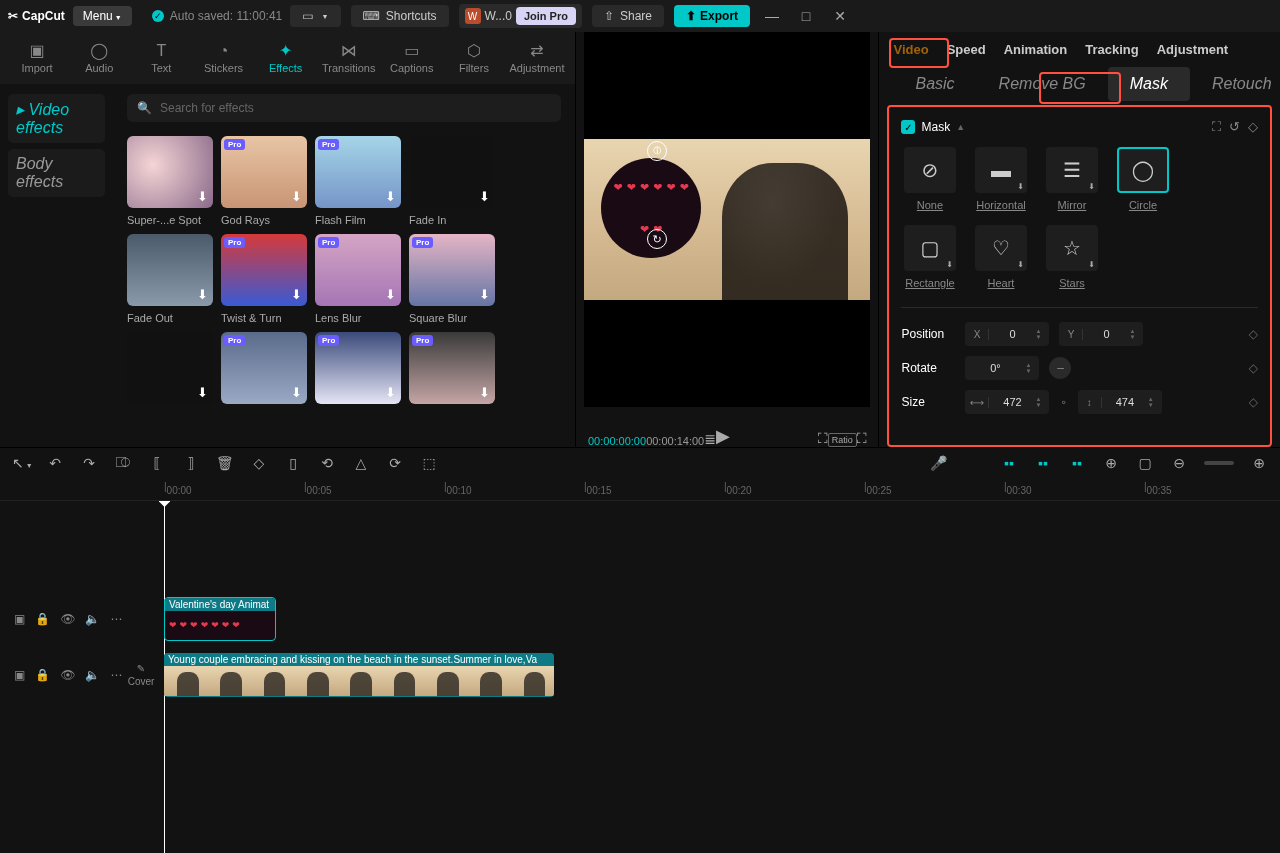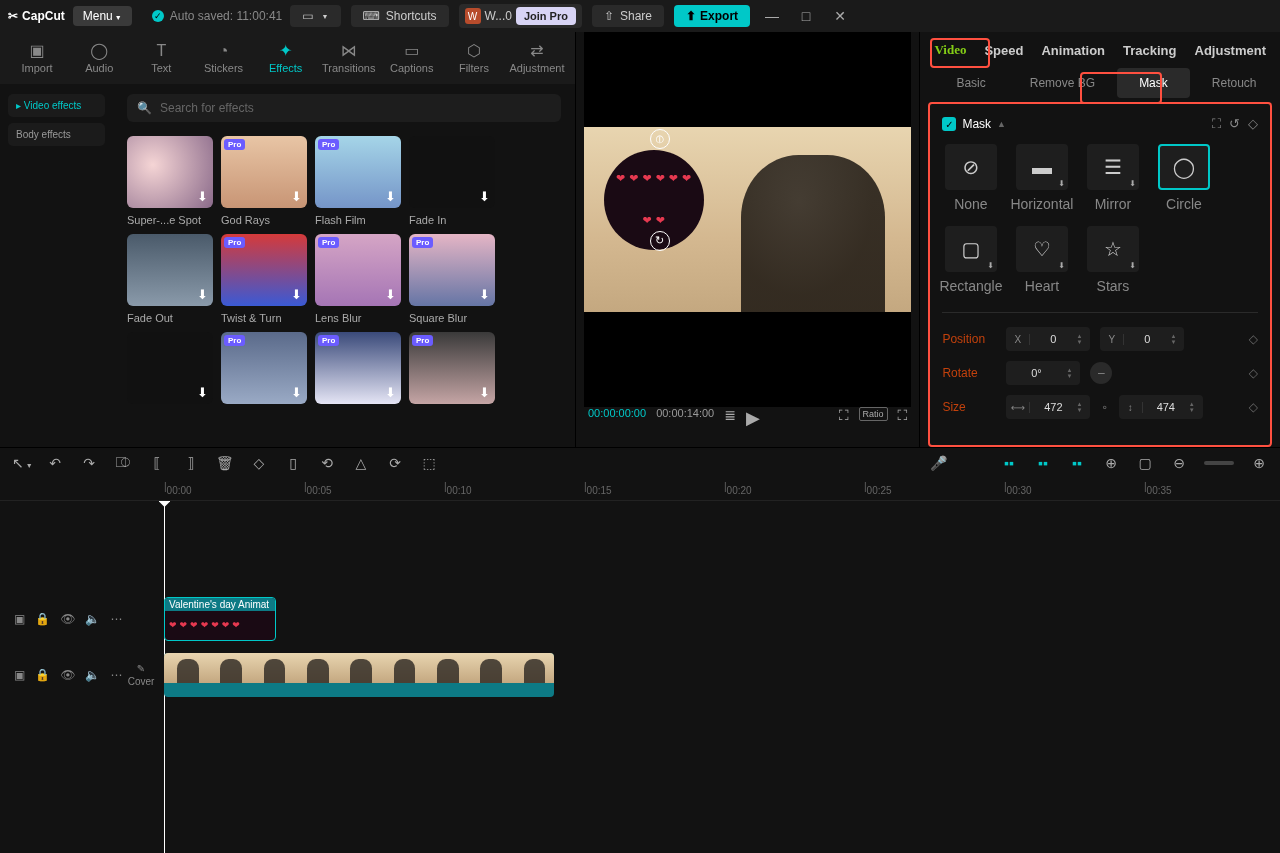--- a/index.html
+++ b/index.html
@@ -17,64 +17,64 @@
 .export-btn { background: #00c8c8; color: #000; padding: 4px 12px; border-radius: 4px; font-weight: 600; display: flex; align-items: center; gap: 4px; }
 .window-btn { width: 24px; text-align: center; color: #aaa; cursor: pointer; font-size: 14px; }
 .main { flex: 1; display: flex; min-height: 0; }
 .left-panel { width: 576px; background: #121212; display: flex; flex-direction: column; border-right: 1px solid #000; }
 .toptabs { display: flex; padding: 6px 12px; gap: 12px; background: #1a1a1a; }
 .toptab { color: #888; display: flex; flex-direction: column; align-items: center; gap: 2px; width: 52px; padding: 4px 0; font-size: 11px; cursor: pointer; }
 .toptab.active { color: #00c8c8; }
 .toptab .ic { font-size: 16px; height: 18px; line-height: 18px; }
 .left-sub { display: flex; flex: 1; min-height: 0; }
 .left-sidebar { width: 113px; background: #121212; padding: 10px 8px; }
-.side-btn { background: #1b1b1b; color: #00c8c8; border-radius: 5px; padding: 6px 8px; font-size: 10px; margin-bottom: 6px; cursor: pointer; }
+.side-btn { background: #1b1b1b; color: #00c8c8; border-radius: 5px; padding: 6px 8px; font-size: 16px; margin-bottom: 6px; cursor: pointer; font-style: italic; }
 .side-btn.inactive { color: #999; background: #1b1b1b; }
 .effects-area { flex: 1; padding: 10px 14px; overflow-y: auto; }
 .search { background: #1d1d1d; border-radius: 6px; display: flex; align-items: center; padding: 7px 10px; color: #666; gap: 8px; margin-bottom: 14px; }
 .section-h { color: #ddd; font-size: 13px; margin-bottom: 10px; }
 .grid { display: grid; grid-template-columns: repeat(4, 86px); gap: 8px 8px; }
 .card { width: 86px; }
 .thumb { width: 86px; height: 72px; border-radius: 6px; position: relative; overflow: hidden; }
 .pro-badge { position: absolute; top: 3px; left: 3px; background: #6b5cff; color: #fff; font-size: 8px; padding: 1px 4px; border-radius: 3px; font-weight: 700; }
 .dl-ic { position: absolute; bottom: 4px; right: 5px; color: #fff; font-size: 13px; }
 .card-label { color: #aaa; font-size: 11px; margin-top: 6px; white-space: nowrap; overflow: hidden; text-overflow: ellipsis; }
 .center-panel { width: 360px; background: #121212; display: flex; flex-direction: column; }
 .player-h { height: 36px; display: flex; align-items: center; justify-content: space-between; padding: 0 12px; color: #aaa; }
 .player-view { flex: 1; background: #000; margin: 0 8px; position: relative; display: flex; align-items: center; justify-content: center; }
 .preview { position: relative; width: 100%; aspect-ratio: 16/9; background: linear-gradient(to bottom, #e8d5b0 0%, #d4b890 60%, #c4a880 100%); }
 .couple { position: absolute; bottom: 0; left: 48%; width: 44%; height: 85%; background: radial-gradient(ellipse at 40% 30%, #2a2520 0%, #1a1510 60%); border-radius: 40% 40% 0 0; opacity: 0.85; }
 .mask-overlay { position: absolute; top: 12%; left: 6%; width: 100px; height: 100px; border-radius: 50%; background: #1a0a14; display: flex; flex-wrap: wrap; align-items: center; justify-content: center; gap: 4px; padding: 10px; }
 .mask-overlay .heart { color: #e63950; font-size: 11px; }
 .rot-handle { position: absolute; left: calc(6% + 46px); width: 20px; height: 20px; border: 1px solid #fff; border-radius: 50%; display: flex; align-items: center; justify-content: center; color: #fff; font-size: 11px; }
-.player-controls { height: 40px; display: flex; align-items: flex-start; padding: 0 12px; gap: 10px; }
+.player-controls { height: 40px; display: flex; align-items: flex-end; padding: 0 12px; }
 .timecode { color: #00c8c8; font-size: 11px; }
 .timecode.dur { color: #999; }
 .pc-spacer { flex: 1; }
 .pc-ic { color: #aaa; cursor: pointer; font-size: 14px; }
 .ratio-box { border: 1px solid #666; color: #aaa; font-size: 9px; padding: 1px 3px; border-radius: 2px; }
 .right-panel { flex: 1; background: #121212; border-left: 1px solid #000; display: flex; flex-direction: column; position: relative; }
 .rp-tabs { display: flex; gap: 18px; padding: 10px 14px; align-items: center; }
 .rp-tab { color: #ccc; font-size: 13px; font-weight: 600; cursor: pointer; }
-.rp-tab.video { color: #84cc16; font-family: Liberation Serif, serif; }
+.rp-tab.video { color: #a16207; }
 .red-box1 { position: absolute; border: 2px solid #ff5040; border-radius: 4px; pointer-events: none; }
 .rp-sub { display: flex; gap: 0; padding: 0 14px; }
-.rp-sub-tab { flex: 0 0 auto; color: #888; padding: 8px 22px; font-size: 12px; cursor: pointer; }
+.rp-sub-tab { flex: 0 0 auto; color: #888; padding: 8px 22px; font-size: 16px; cursor: pointer; font-style: italic; }
 .rp-sub-tab.active { background: #2a2a2a; color: #fff; border-radius: 4px; }
 .rp-body { padding: 12px; border: 2px solid #ff5040; margin: 4px 8px 0 8px; border-radius: 4px; flex: 1; }
 .mask-header { display: flex; align-items: center; gap: 6px; color: #fff; margin-bottom: 12px; }
 .mask-check { width: 14px; height: 14px; background: #00c8c8; border-radius: 3px; display: flex; align-items: center; justify-content: center; font-size: 10px; color: #000; }
 .mask-grid { display: grid; grid-template-columns: repeat(4, 57px); gap: 14px 14px; margin-bottom: 18px; }
 .mask-item { display: flex; flex-direction: column; align-items: center; gap: 6px; }
 .mask-sq { width: 52px; height: 46px; background: #1e1e1e; border-radius: 4px; display: flex; align-items: center; justify-content: center; color: #ccc; font-size: 20px; position: relative; }
 .mask-sq.sel { border: 2px solid #00c8c8; }
 .mini-dl { position: absolute; bottom: 2px; right: 3px; font-size: 8px; color: #aaa; }
-.mask-label { color: #888; font-size: 14px; }
+.mask-label { color: #888; font-size: 11px; text-decoration: underline; }
 .prop-row { display: flex; align-items: center; gap: 10px; margin-bottom: 10px; }
-.prop-label { width: 54px; color: #c2410c; font-size: 12px; }
+.prop-label { width: 54px; color: #ffffff; font-size: 12px; }
 .num-field { background: #1e1e1e; border-radius: 4px; display: flex; align-items: center; height: 24px; }
 .num-prefix { width: 24px; text-align: center; color: #888; font-size: 10px; border-right: 1px solid #333; }
 .num-val { width: 46px; text-align: center; color: #ddd; font-size: 11px; }
 .num-steps { width: 14px; display: flex; flex-direction: column; font-size: 6px; color: #666; }
 .dia { color: #666; margin-left: auto; }
 .circ-btn { width: 22px; height: 22px; background: #2a2a2a; border-radius: 50%; display: flex; align-items: center; justify-content: center; color: #888; }
 .rp-head-ics { display: flex; gap: 8px; margin-left: auto; color: #888; font-size: 13px; }
 
 .tl-toolbar { height: 30px; background: #121212; display: flex; align-items: center; padding: 0 12px; gap: 16px; border-top: 1px solid #000; }
 .tl-ic { color: #aaa; cursor: pointer; font-size: 14px; width: 18px; text-align: center; }
@@ -481,20 +481,21 @@
         <span>👁</span>
         <span>🔈</span>
         <span>⋯</span>
       </div>
       <div class="cover-col">
         <span>✎</span>
         <span>Cover</span>
       </div>
       <div class="track-content">
         <div class="clip clip2">
+          <div class="clip2-label">Young couple embracing and kissing on the beach in the sunset.Summer in love,Va</div>
           <div class="clip2-frames">
             <div class="frame"></div>
               <div class="frame"></div>
               <div class="frame"></div>
               <div class="frame"></div>
               <div class="frame"></div>
             <div class="frame"></div>
               <div class="frame"></div>
               <div class="frame"></div>
               <div class="frame"></div>

